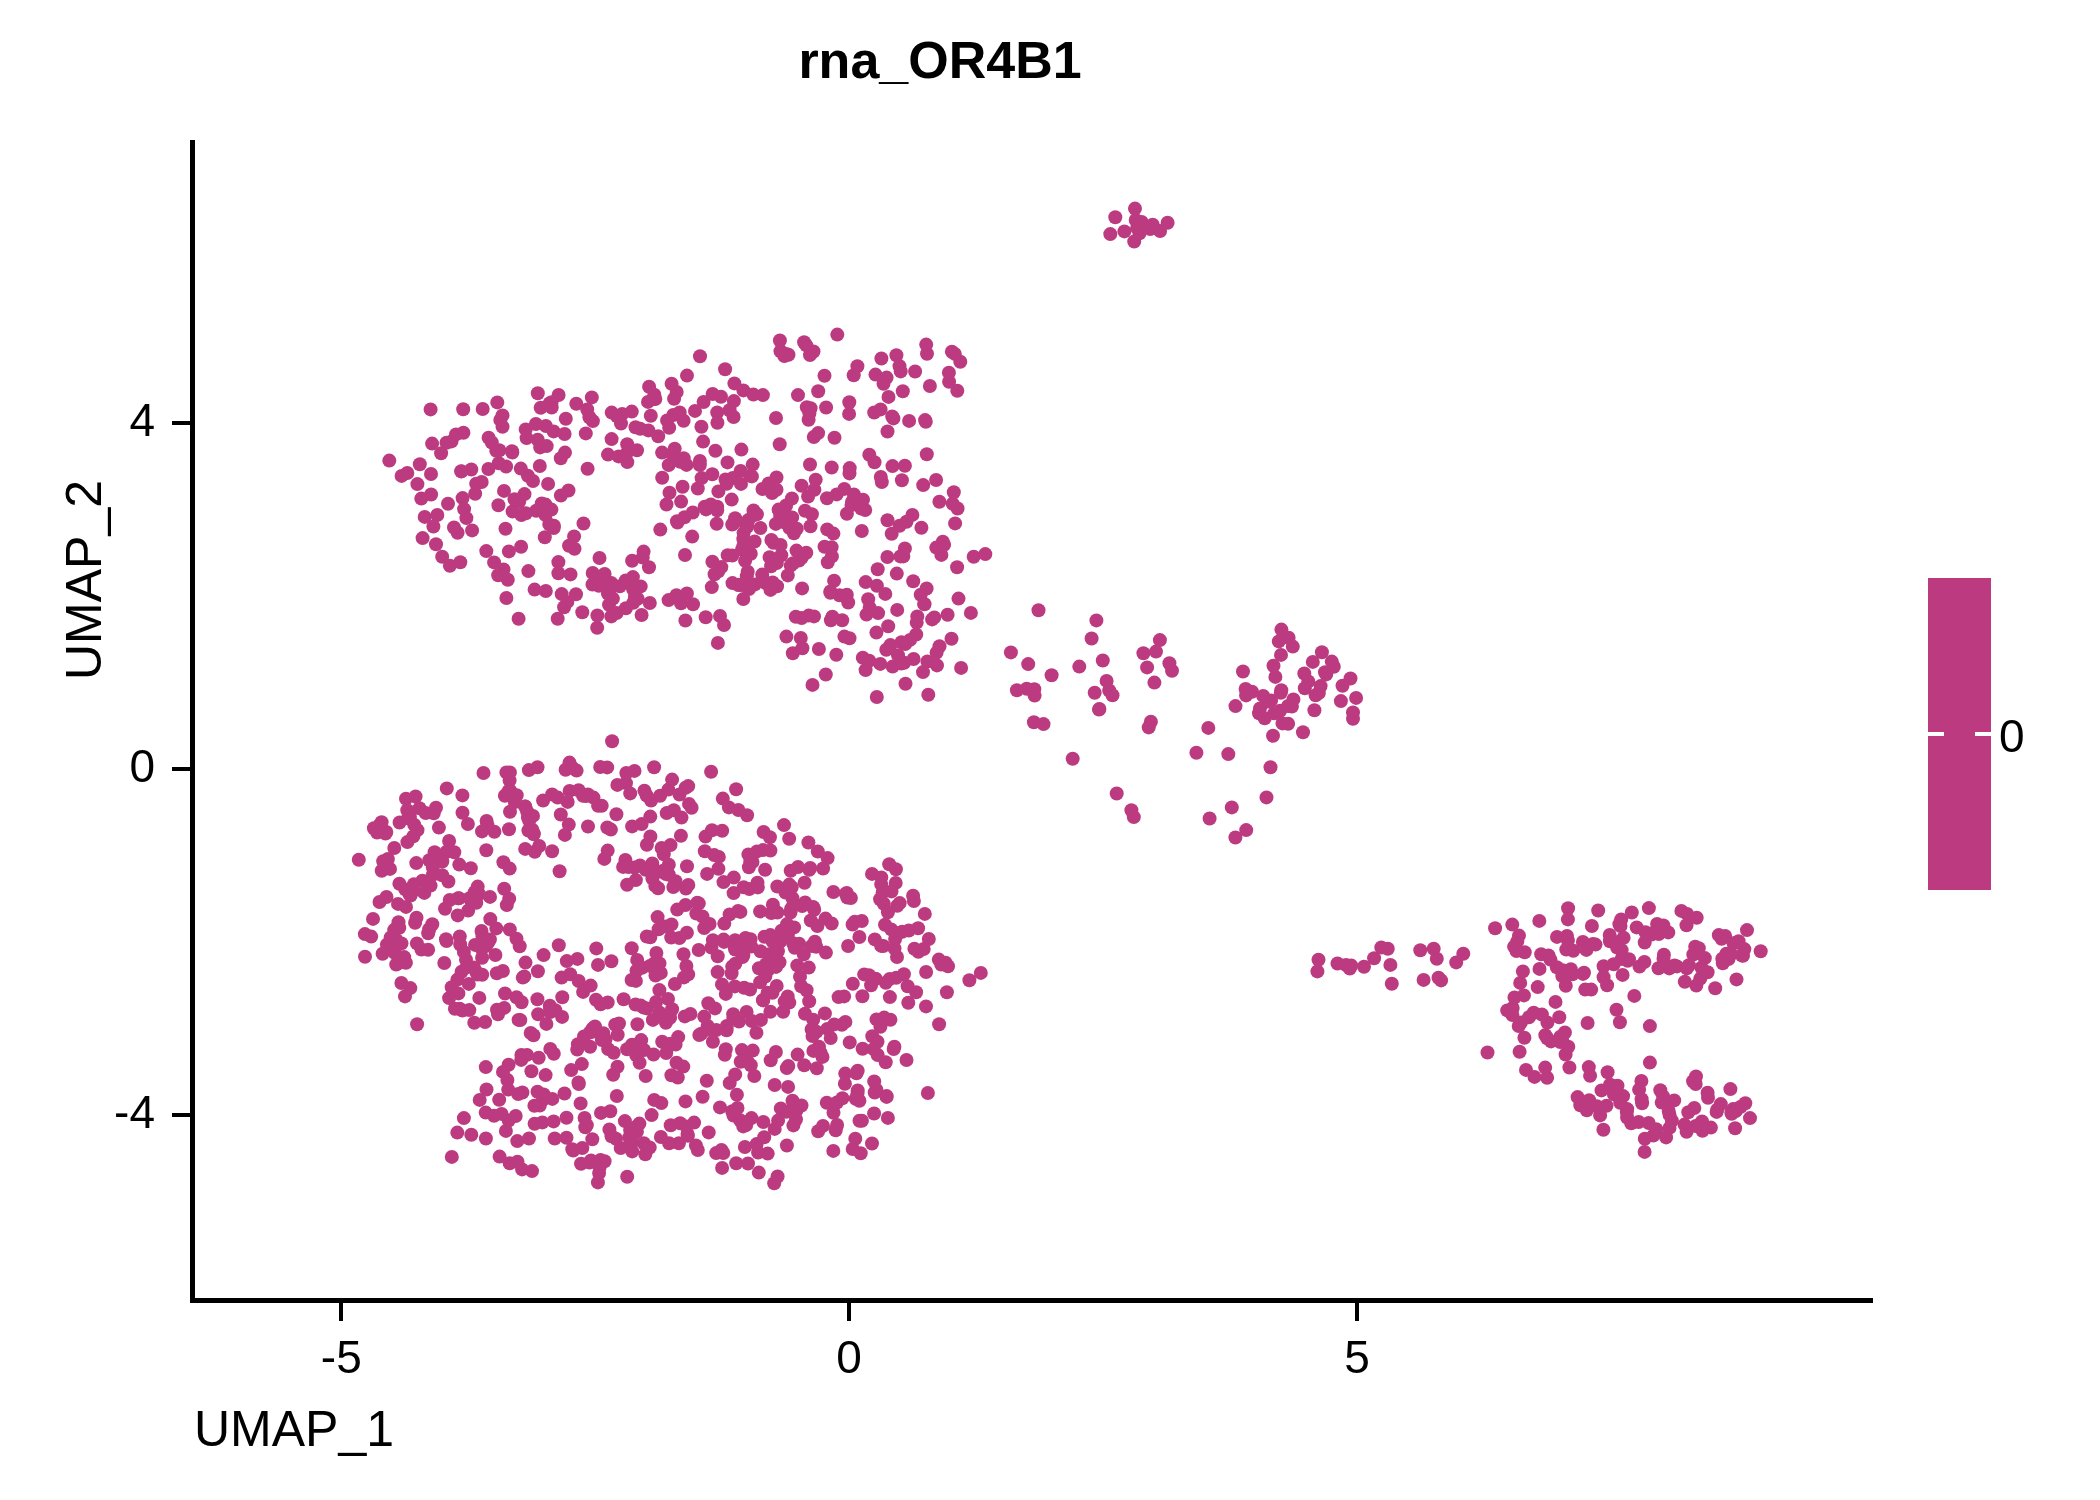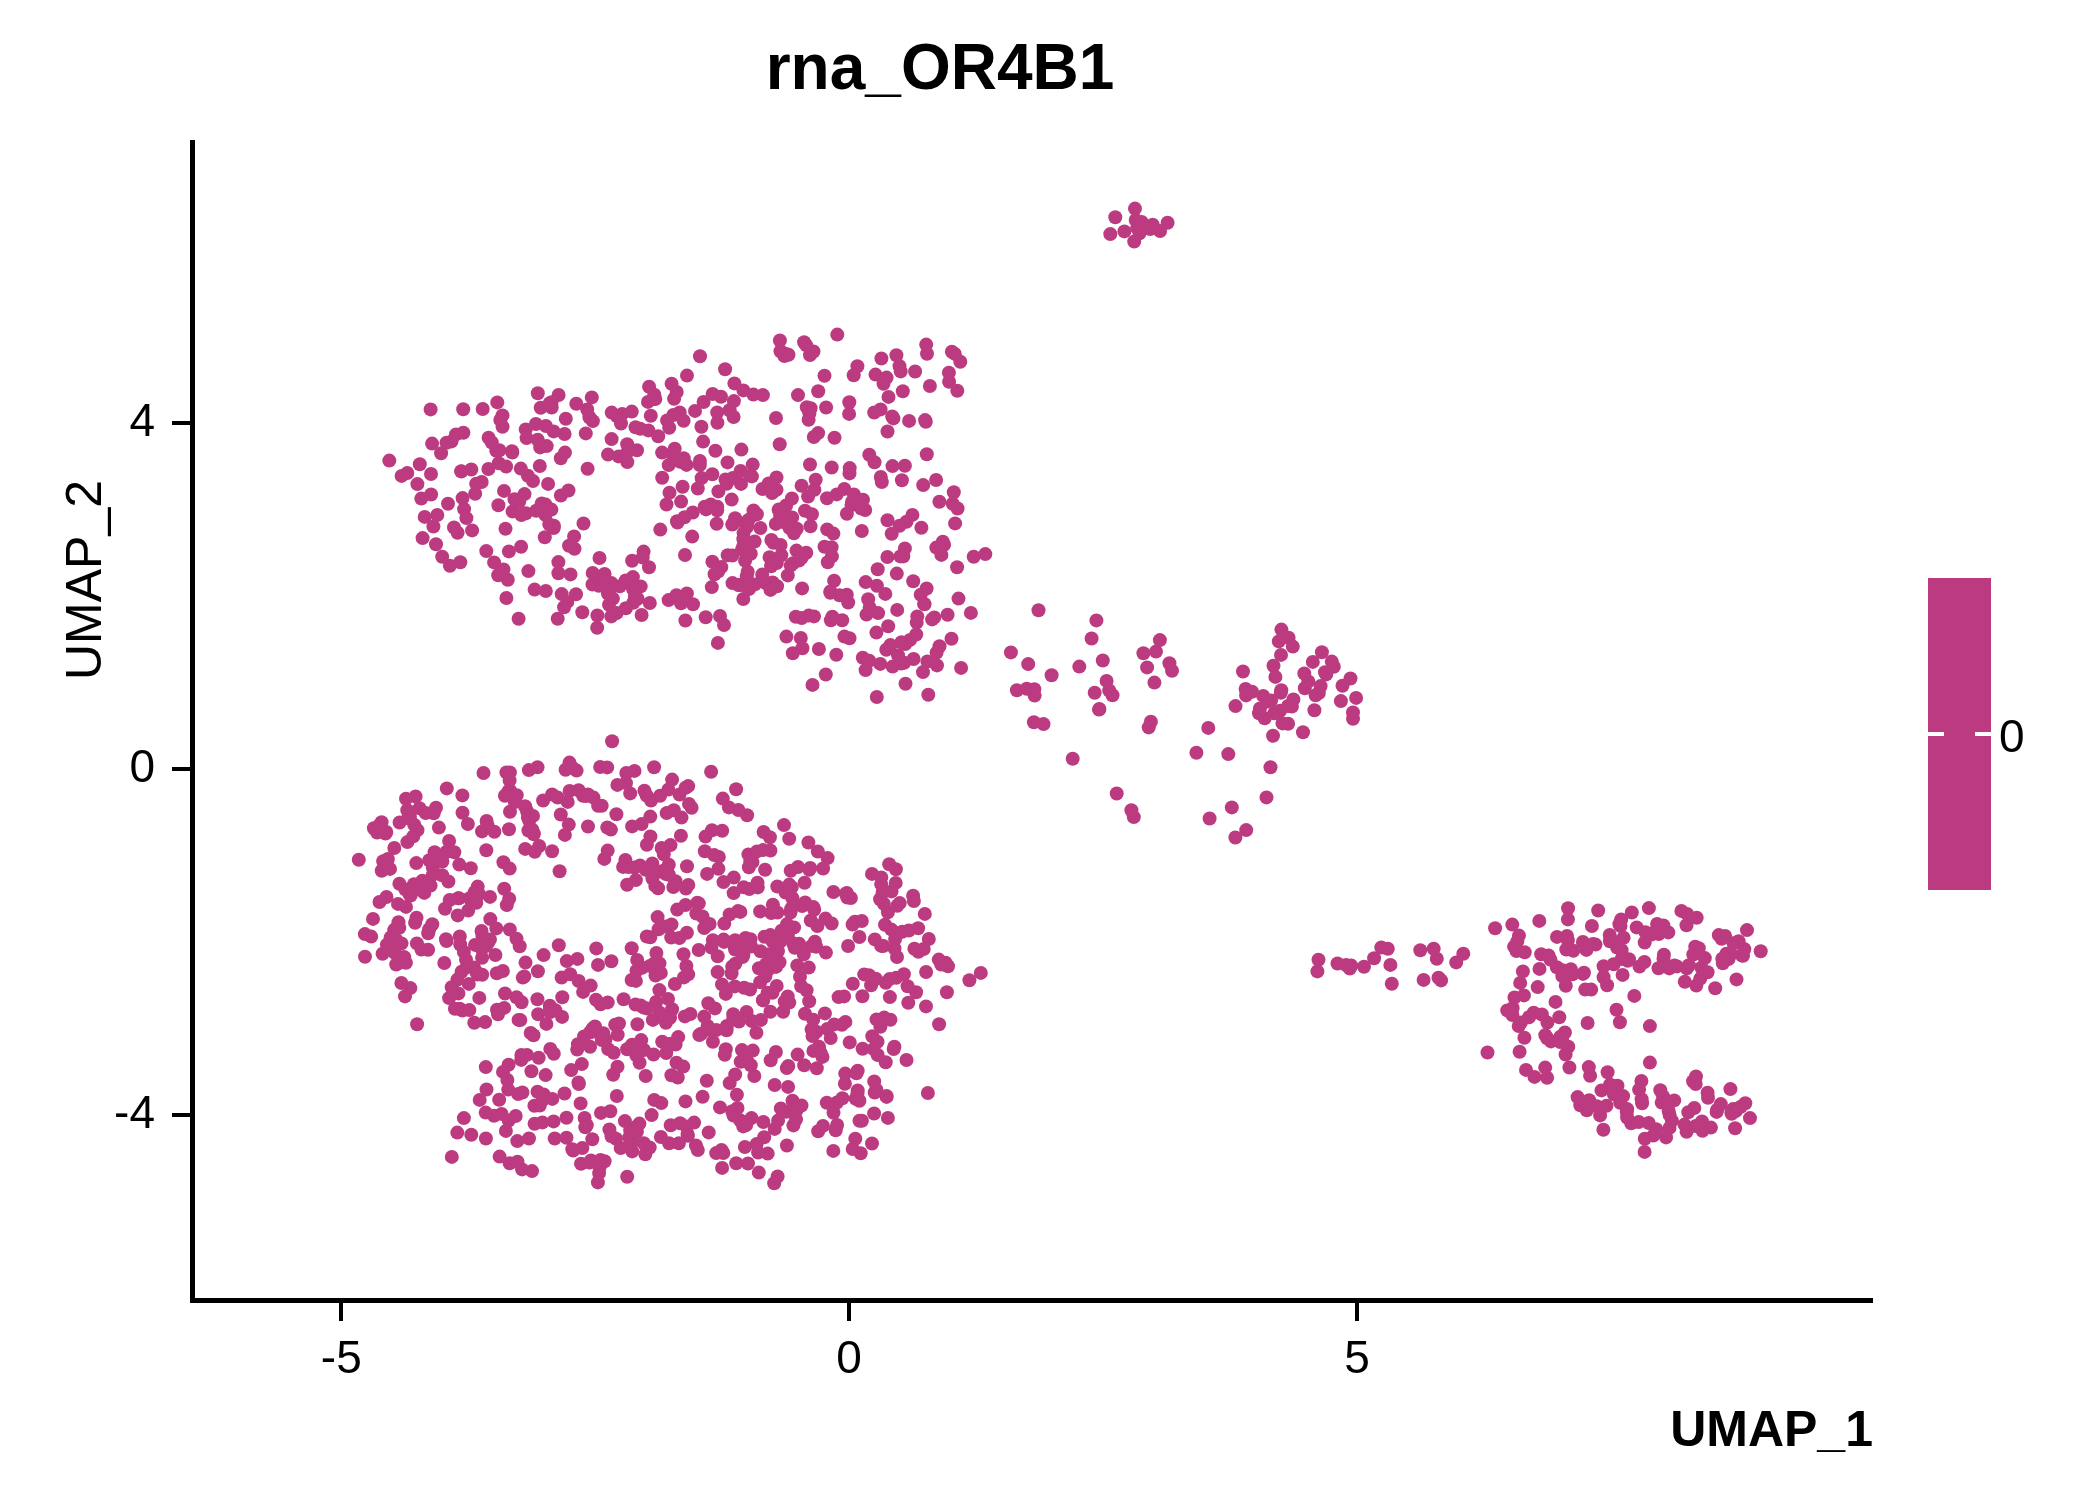--- a/index.html
+++ b/index.html
@@ -18,21 +18,21 @@
     width: 2100px;
     height: 1500px;
     background: #ffffff;
   }
   #plot-title {
     position: absolute;
     left: 0;
     top: 30px;
     width: 1880px;
     text-align: center;
-    font-size: 64px;
+    font-size: 52px;
     font-weight: bold;
     color: #000000;
     letter-spacing: 0px;
   }
   
   #panel {
     position: absolute;
     left: 194px;
     top: 140px;
     width: 1679px;
@@ -83,24 +83,23 @@
     width: 155px;
     text-align: right;
     font-size: 46px;
     color: #000000;
   }
   #xlab {
     position: absolute;
     left: 194px;
     top: 1400px;
     width: 1679px;
-    text-align: right;
+    text-align: left;
     font-size: 50px;
     color: #000000;
-    font-weight: bold;
   }
   #ylab-wrap {
     position: absolute;
     left: -316px;
     top: 540px;
     width: 800px;
     height: 80px;
     transform: rotate(-90deg);
     transform-origin: 400px 40px;
     pointer-events: none;

